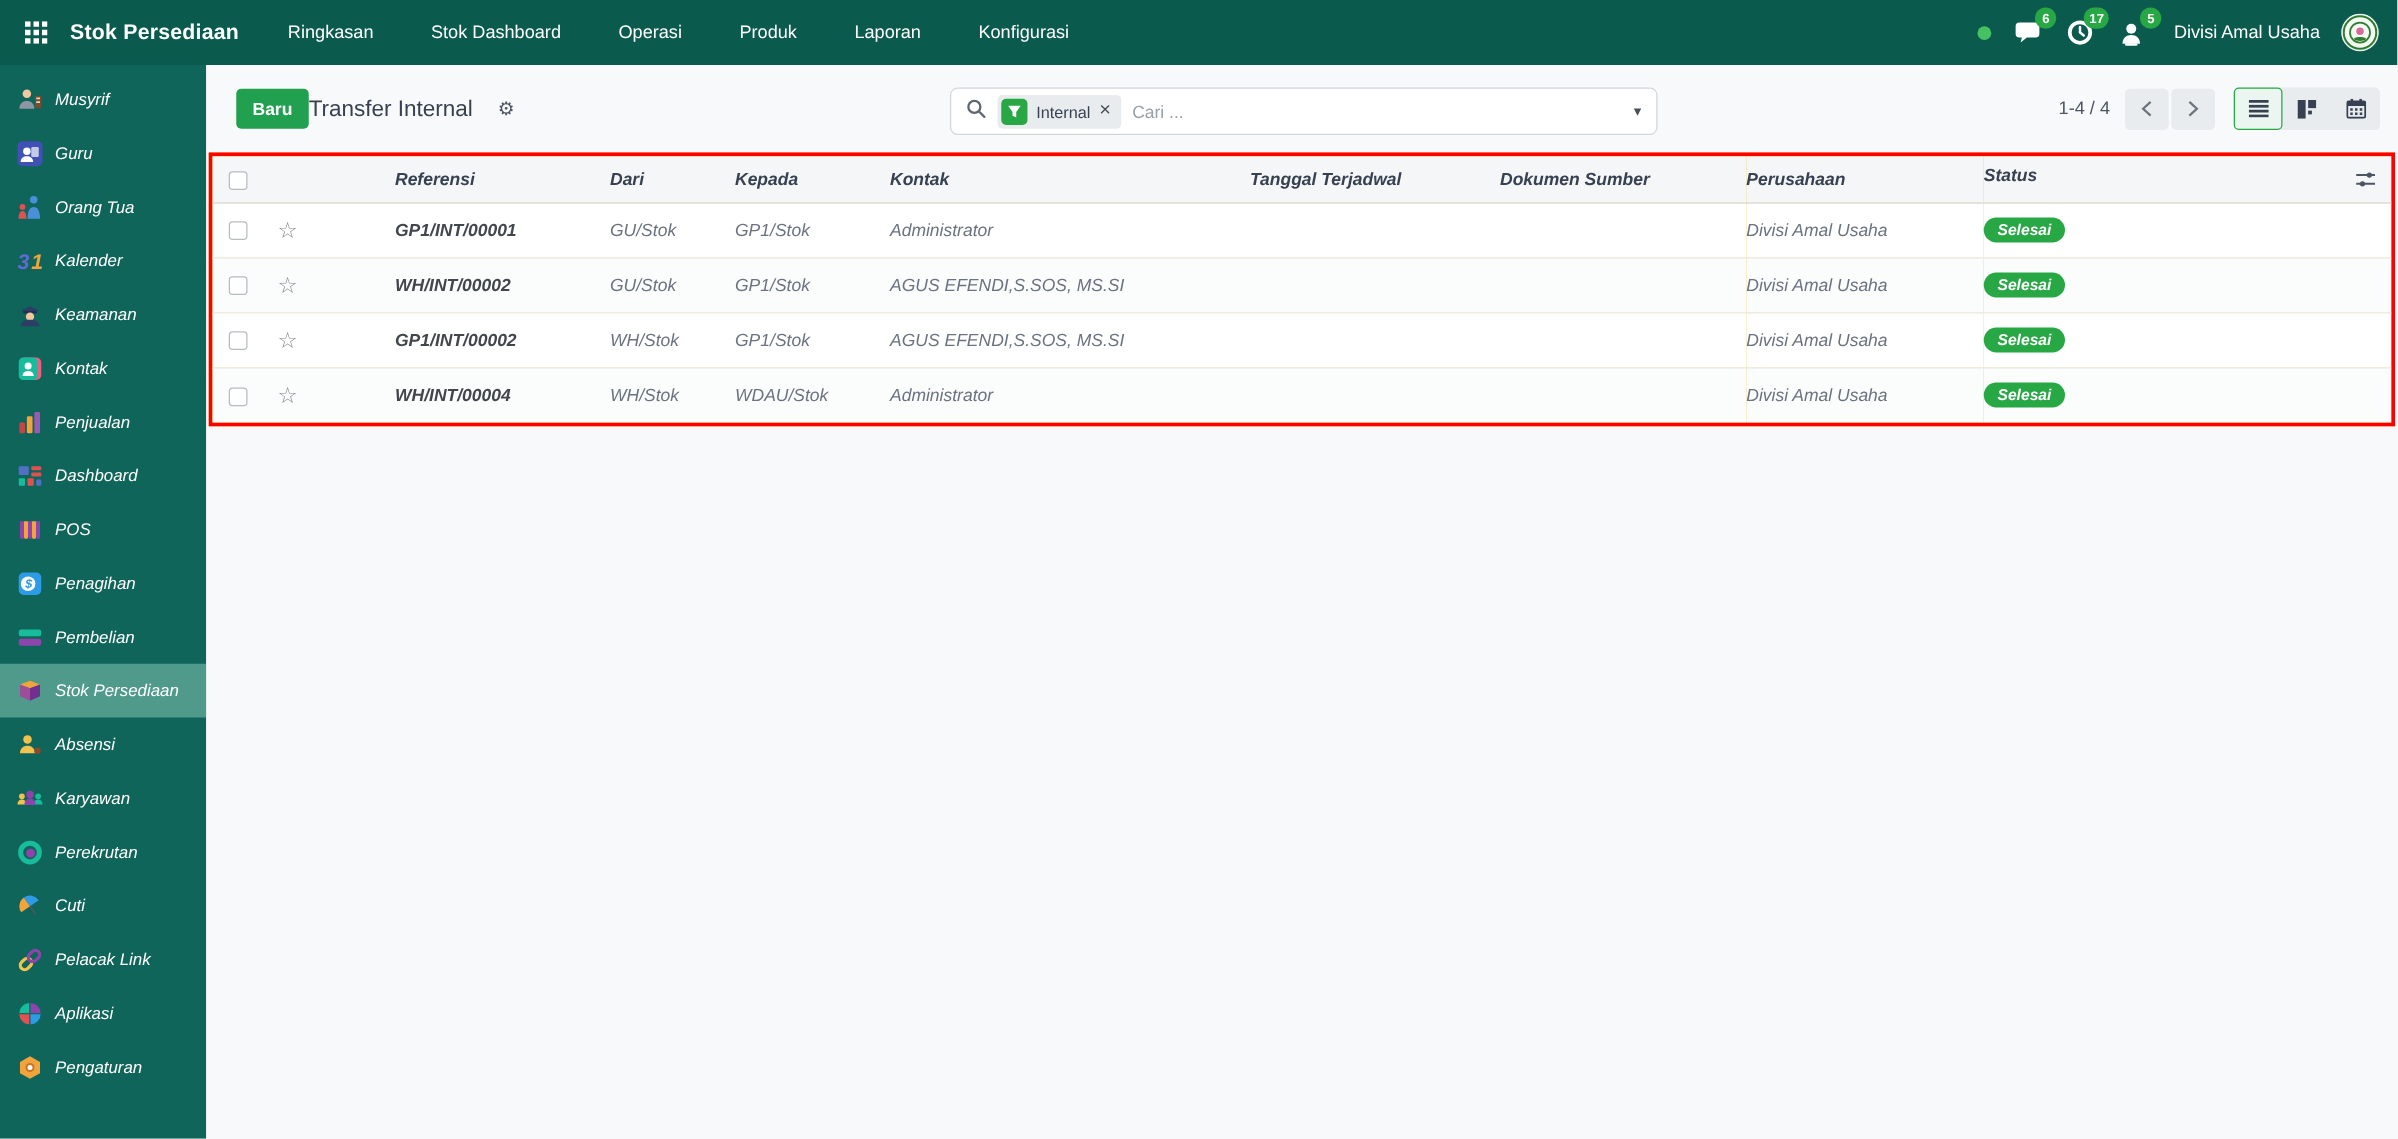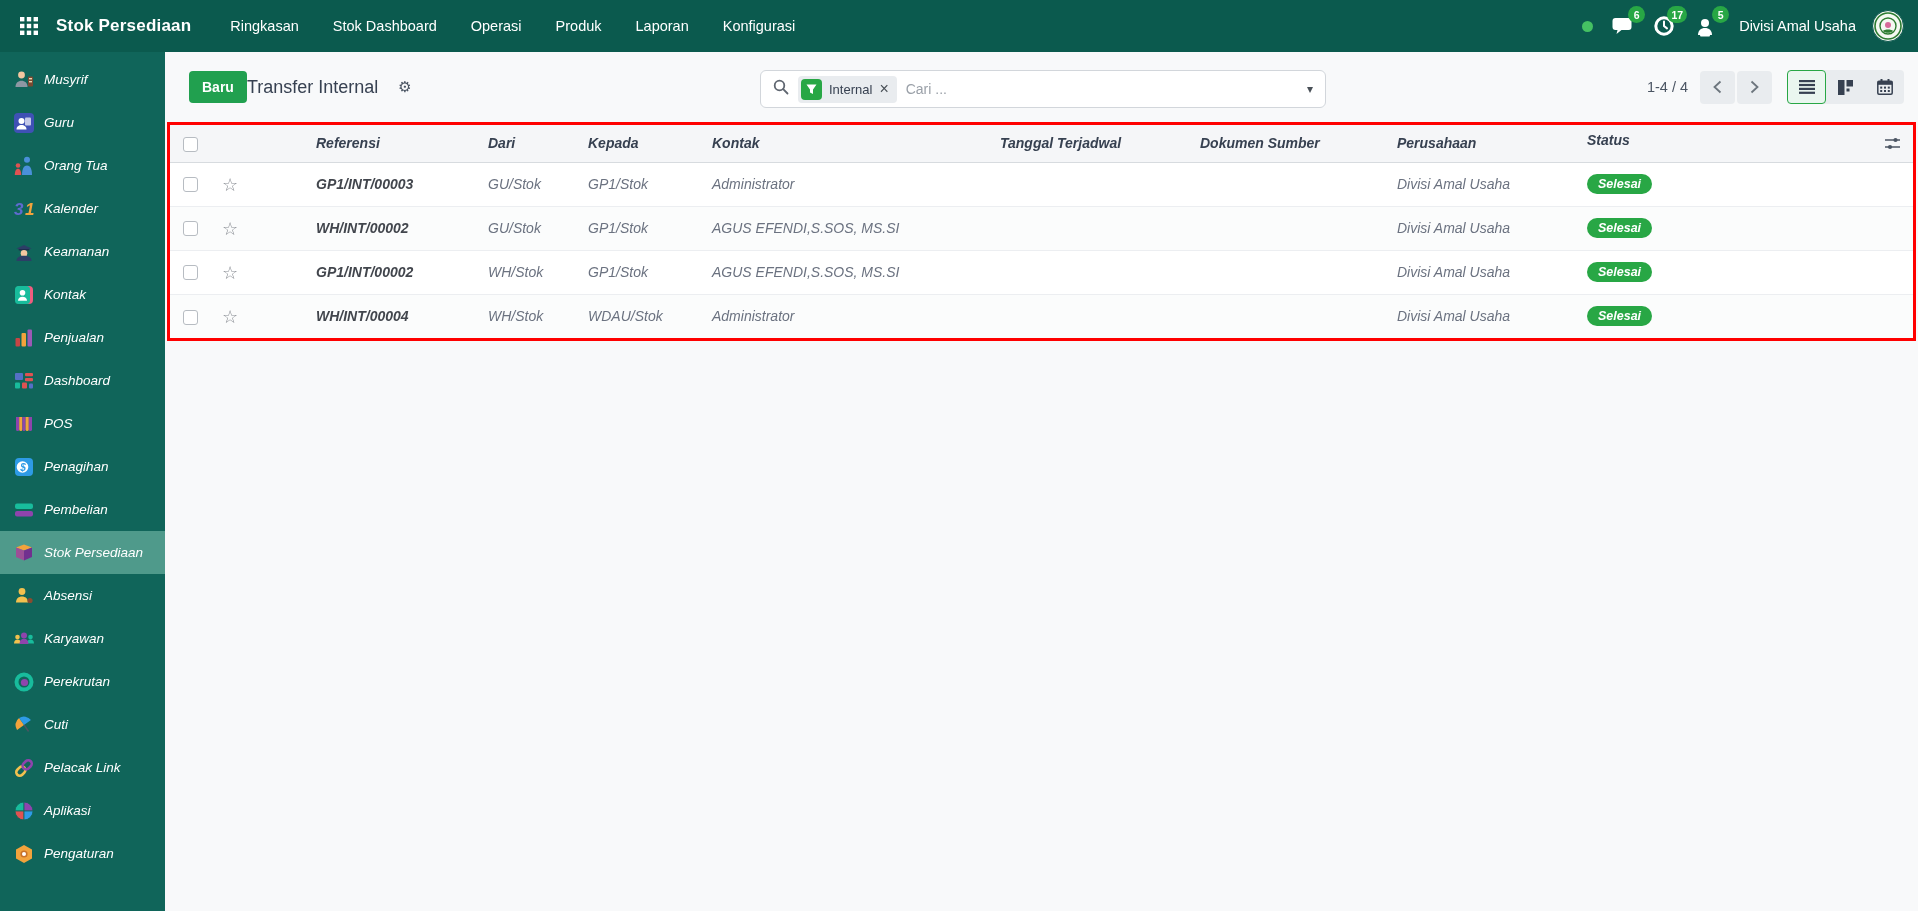--- a/index.html
+++ b/index.html
@@ -4,21 +4,21 @@
 <style>
   * { margin:0; padding:0; box-sizing:border-box; }
   html,body { width:1918px; height:911px; overflow:hidden; }
   body { font-family:"Liberation Sans", sans-serif; background:#f8f9fa; }
   .app { width:1918px; height:911px; display:flex; flex-direction:column; }
 
   
   .navbar { height:52px; background:#0b5a4e; color:#fff; display:flex; align-items:center; padding:0 14px 0 12px; flex:none; }
   .apps-btn { width:34px; height:34px; display:flex; align-items:center; justify-content:center; cursor:pointer; }
   .nav-title { font-size:17px; font-weight:700; margin:0 26px 0 10px; letter-spacing:.2px; }
-  .nav-menu { display:flex; gap:8px; }
+  .nav-menu { display:flex; gap:20px; }
   .nav-menu-item { padding:7px 13px; font-size:14.5px; border-radius:4px; cursor:pointer; }
   .nav-right { margin-left:auto; display:flex; align-items:center; gap:16px; }
   .presence-dot { width:11px; height:11px; border-radius:50%; background:#45c163; }
   .nav-ic { position:relative; width:26px; height:26px; display:flex; align-items:center; justify-content:center; cursor:pointer; }
   .nav-count { position:absolute; top:-7px; right:-10px; background:#28a745; color:#fff; font-size:10.5px; font-weight:700;
     min-width:17px; height:17px; padding:0 4px; border-radius:9px; display:flex; align-items:center; justify-content:center; }
   .company { font-size:14.5px; margin-left:4px; }
   .avatar { width:32px; height:32px; border-radius:50%; background:#eef4ee; border:1px solid #0b5a4e; display:flex; align-items:center; justify-content:center; overflow:hidden; cursor:pointer; }
 
   
@@ -464,21 +464,21 @@
                         <circle cx="6" cy="12" r="2.1" fill="#4b5563"></circle>
                       </svg>
                   </span>
                 </th>
               </tr>
             </thead>
             <tbody>
               <tr>
                 <td class="pad-cb"><span class="cb"></span></td>
                 <td class="pad-star"><span class="star">☆</span></td>
-                <td class="ref">GP1/INT/00003</td>
+                <td class="ref">GP1/INT/00001</td>
                 <td>GU/Stok</td>
                 <td>GP1/Stok</td>
                 <td>Administrator</td>
                 <td></td>
                 <td></td>
                 <td>Divisi Amal Usaha</td>
                 <td><span class="badge-ok">Selesai</span></td>
               </tr>
               <tr>
                 <td class="pad-cb"><span class="cb"></span></td>

